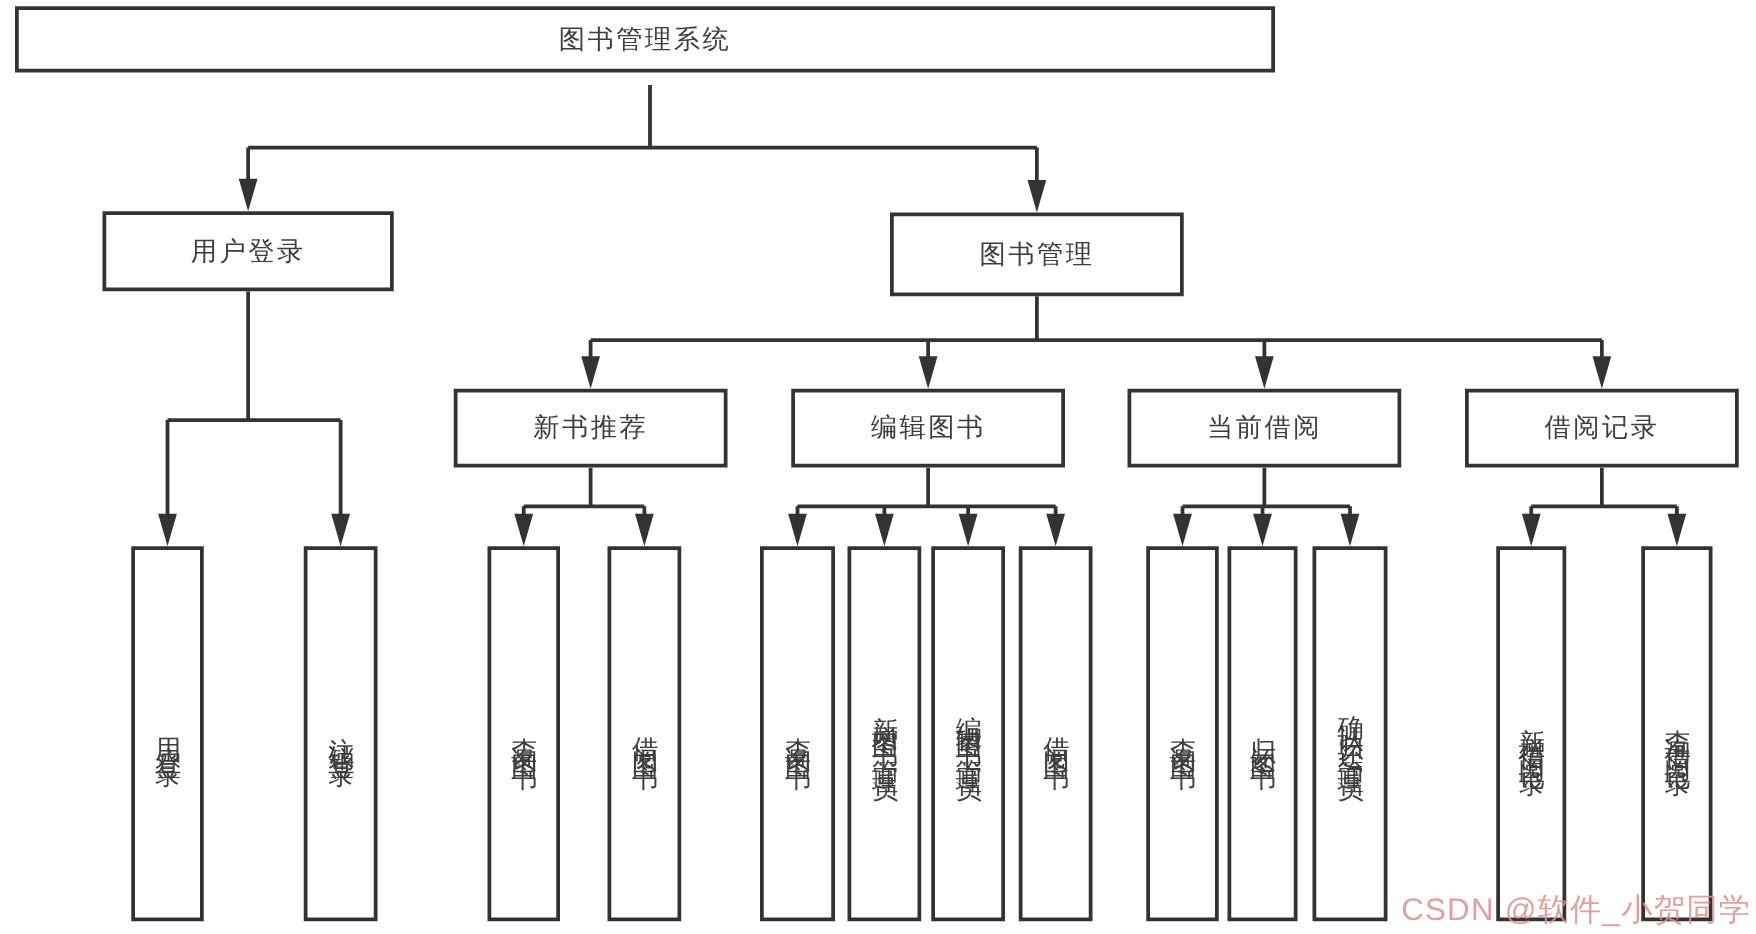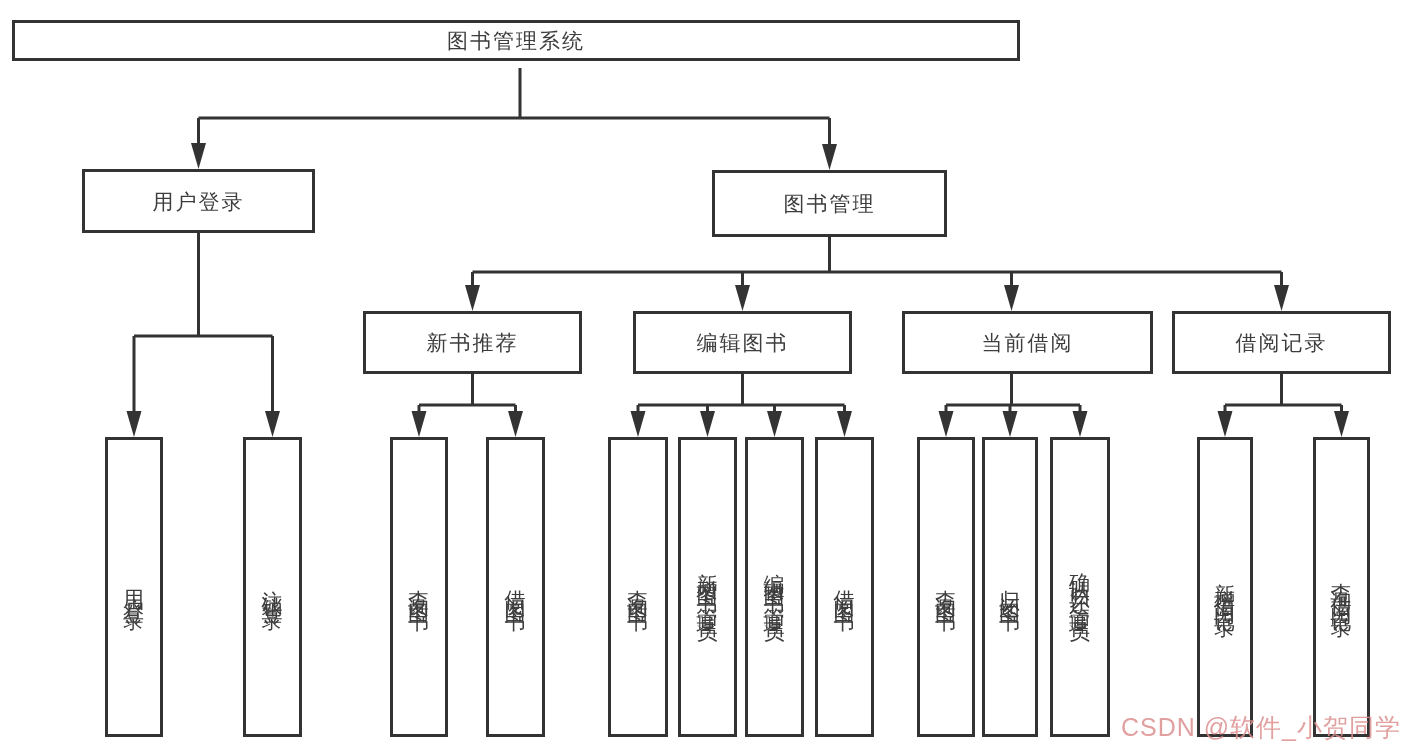--- a/index.html
+++ b/index.html
@@ -14,26 +14,26 @@
   #wires{position:absolute;left:0;top:0;z-index:1;}
   .node{
     position:absolute;box-sizing:border-box;border:3px solid var(--border);
     background:var(--box-bg);display:flex;align-items:center;justify-content:center;
     color:var(--text);z-index:2;line-height:1;
   }
   .h{font-size:21px;letter-spacing:2px;}
   .v{font-size:21px;}
   .v .vt{writing-mode:vertical-rl;letter-spacing:7px;line-height:1;}
   
-  #n-root{left:12px;top:20px;width:1008px;height:41px;}
+  #n-root{left:12px;top:5px;width:1008px;height:53px;}
   #n-login{left:82px;top:169px;width:233px;height:64px;}
   #n-book-mgmt{left:712px;top:170px;width:235px;height:67px;justify-content:center;}
   #n-new-book{left:363px;top:311px;width:219px;height:63px;}
   #n-book-borrow{left:633px;top:311px;width:219px;height:63px;}
-  #n-current-borrow{left:902px;top:311px;width:251px;height:63px;}
+  #n-current-borrow{left:902px;top:311px;width:219px;height:63px;}
   #n-borrow-records{left:1172px;top:311px;width:219px;height:63px;}
   .leaf{top:437px;height:300px;}
   #n-login-user{left:105px;width:58px;}
   #n-login-logout{left:243px;width:59px;}
   #n-new-query{left:390px;width:58px;}
   #n-new-borrow{left:486px;width:59px;}
   #n-bb-query{left:608px;width:60px;}
   #n-bb-add{left:678px;width:59px;}
   #n-bb-edit{left:745px;width:59px;}
   #n-bb-borrow{left:815px;width:59px;}

